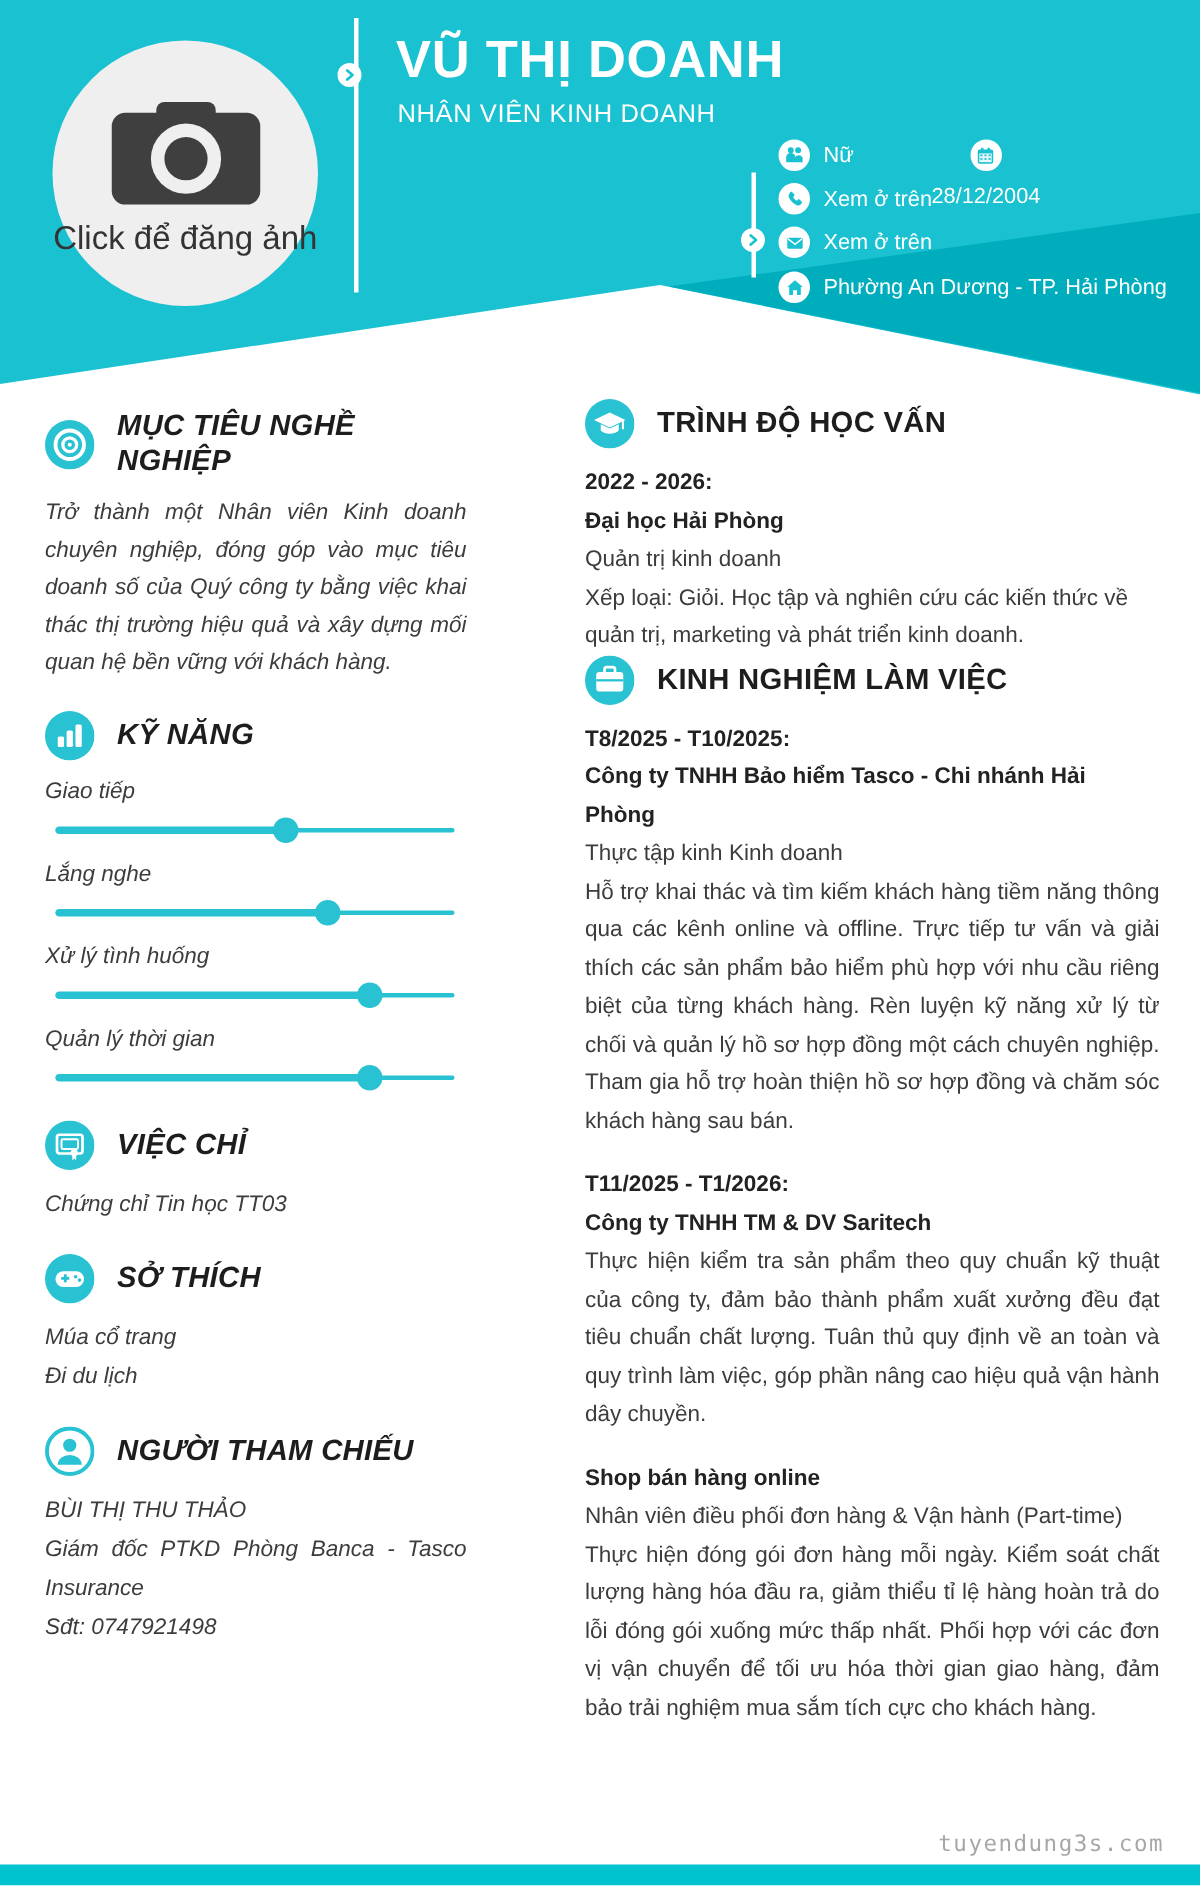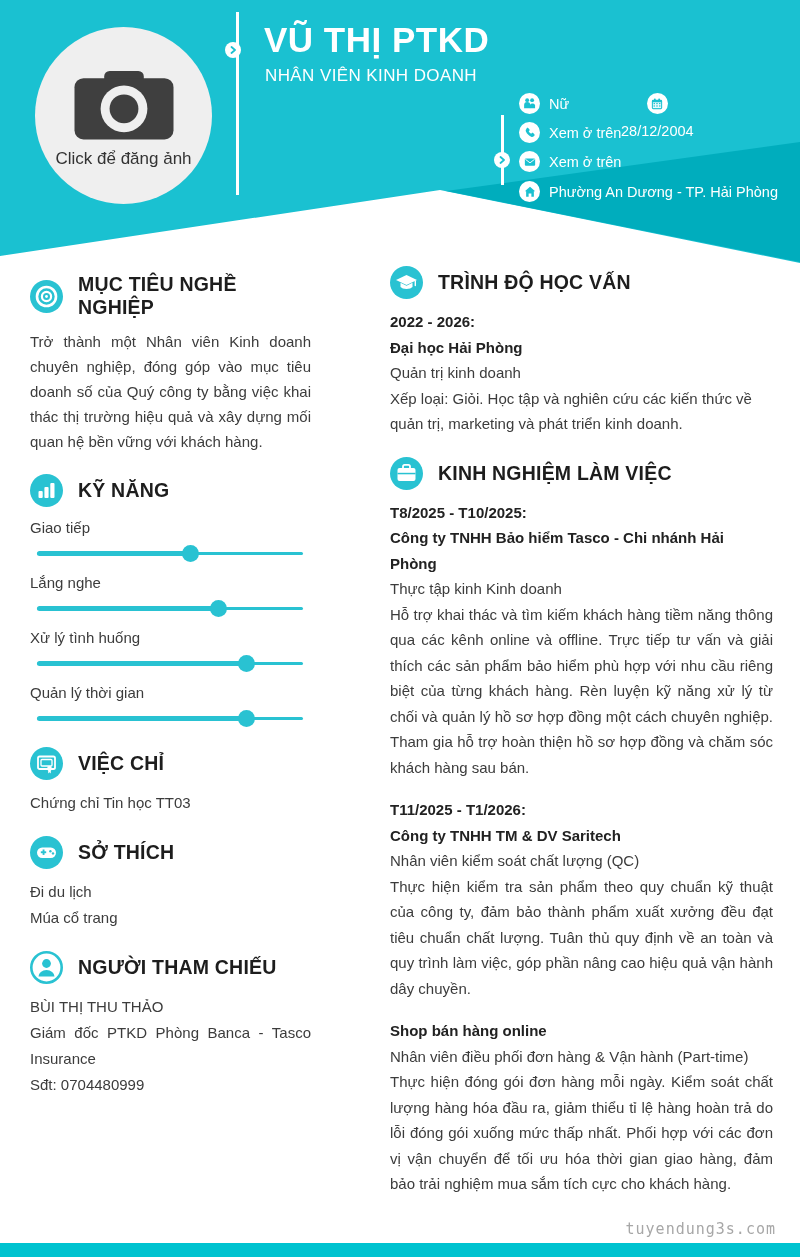--- a/index.html
+++ b/index.html
@@ -18,21 +18,21 @@
   .header-wedge {
     position:absolute; inset:0; background:#00adbd;
     clip-path:polygon(446px 191px, 800px 142px, 800px 262px);
   }
   .photo-circle {
     position:absolute; left:35px; top:27px; width:177px; height:177px;
     background:#efefef; border-radius:50%; cursor:pointer;
     display:flex; flex-direction:column; align-items:center; justify-content:center;
   }
   .photo-circle svg { display:block; margin-top:8px; }
-  .photo-label { font-size:17px; color:#333; margin-top:6px; }
+  .photo-label { font-size:22px; color:#333; margin-top:6px; }
 
   .vline1 { position:absolute; left:236px; top:12px; width:2.5px; height:183px; background:#ffffff; }
   .vline2 { position:absolute; left:501px; top:115px; width:2.5px; height:70px; background:#ffffff; }
   .chev-circle {
     position:absolute; width:16px; height:16px; background:#ffffff; border-radius:50%;
     display:flex; align-items:center; justify-content:center;
   }
   .chev1 { left:225px; top:42px; }
   .chev2 { left:494px; top:152px; }
 
@@ -49,21 +49,21 @@
   .r-phone    { left:519px; top:122px; }
   .r-email    { left:519px; top:151px; }
   .r-address  { left:519px; top:181px; z-index:3; }
   .header > * { z-index:2; }
   .header-bg { z-index:0; } .header-wedge { z-index:1; }
 
   
   .col-left  { position:absolute; left:30px;  top:273px; width:281px; }
   .col-right { position:absolute; left:390px; top:266px; width:383px; }
 
-  .section { margin-bottom:20px; }
+  .section { margin-bottom:20px;font-style:italic; }
   .sec-head { display:flex; align-items:center; gap:15px; margin-bottom:10px; }
   .sec-icon { width:33px; height:33px; flex:0 0 33px; }
   .sec-title { font-size:19.5px; font-weight:bold; color:#1d1d1d; letter-spacing:.2px; }
 
   .body-text { font-size:15px; color:#3c3c3c; line-height:25px; }
   .just { text-align:justify; }
 
   
   .skill { margin-bottom:11px;margin-top:12px; }
   .skill-label { font-size:15px; color:#3c3c3c; margin-bottom:9px; }
@@ -71,21 +71,21 @@
   .skill-line { position:absolute; left:7px; right:8px; top:7px; height:3px; background:#29c2d2; border-radius:2px; }
   .skill-fill { position:absolute; left:7px; top:6px; height:5px; background:#29c2d2; border-radius:3px; }
   .skill-dot  { position:absolute; top:0; width:17px; height:17px; background:#29c2d2; border-radius:50%; cursor:pointer; }
 
   .ref-name { font-size:15px; color:#3c3c3c; line-height:26px; }
   .line-15 { font-size:15px; color:#3c3c3c; line-height:26px; }
 
   
   .rc p { font-size:15px; color:#3c3c3c; line-height:25.5px; }
   .rc p.b { font-weight:bold; color:#222; }
-  .edu { margin-bottom:20px; }
+  .edu { margin-bottom:0; }
   .job { margin-bottom:17px; }
 
   
   .footer-bar { position:absolute; left:0; top:1243px; width:800px; height:14px; background:#00c3d0; }
   .watermark {
     position:absolute; right:24px; top:1220px; font-family:"DejaVu Sans Mono",monospace;
     font-size:15px; color:#a7a7a7; letter-spacing:1px;
   }
 </style>
 </head>
@@ -107,21 +107,21 @@
     <span class="photo-label">Click để đăng ảnh</span>
   </div>
 
   <div class="vline1"></div>
   <div class="chev-circle chev1">
     <svg width="8" height="8" viewBox="0 0 8 8">
         <polyline points="2.5,1 6,4 2.5,7" fill="none" stroke="#1ac1d1" stroke-width="1.8" stroke-linecap="round" stroke-linejoin="round"></polyline>
       </svg>
   </div>
 
-  <div class="name">VŨ THỊ PTKD</div>
+  <div class="name">VŨ THỊ DOANH</div>
   <div class="title">NHÂN VIÊN KINH DOANH</div>
 
   <div class="vline2"></div>
   <div class="chev-circle chev2">
     <svg width="8" height="8" viewBox="0 0 8 8">
         <polyline points="2.5,1 6,4 2.5,7" fill="none" stroke="#1ac1d1" stroke-width="1.8" stroke-linecap="round" stroke-linejoin="round"></polyline>
       </svg>
   </div>
 
   <div class="info-row r-gender">
@@ -284,41 +284,41 @@
           <rect x="10.8" y="15.3" width="5.4" height="1.9" fill="#29c2d2"></rect>
           <rect x="12.6" y="13.5" width="1.9" height="5.4" fill="#29c2d2"></rect>
           <circle cx="20.4" cy="15.2" r="1.2" fill="#29c2d2"></circle>
           <circle cx="23" cy="17.4" r="1.2" fill="#29c2d2"></circle>
         </svg>
       </span>
       <span class="sec-title">SỞ THÍCH</span>
     </div>
     <div>
 
+        <p class="line-15">Múa cổ trang</p>
+
         <p class="line-15">Đi du lịch</p>
-
-        <p class="line-15">Múa cổ trang</p>
 
     </div>
   </div>
 
   <div class="section">
     <div class="sec-head">
       <span class="sec-icon">
         <svg width="33" height="33" viewBox="0 0 33 33">
           <circle cx="16.5" cy="16.5" r="15.2" fill="#fff" stroke="#29c2d2" stroke-width="2.6"></circle>
           <circle cx="16.5" cy="12.5" r="4.4" fill="#29c2d2"></circle>
           <path d="M8.5 25.5 a8 6.5 0 0 1 16 0 z" fill="#29c2d2"></path>
         </svg>
       </span>
       <span class="sec-title">NGƯỜI THAM CHIẾU</span>
     </div>
     <p class="ref-name">BÙI THỊ THU THẢO</p>
     <p class="line-15 just">Giám đốc PTKD Phòng Banca - Tasco Insurance</p>
-    <p class="line-15">Sđt: 0704480999</p>
+    <p class="line-15">Sđt: 0747921498</p>
   </div>
 
 </div>
 
 <div class="col-right rc">
 
   <div class="edu">
     <div class="sec-head">
       <span class="sec-icon">
         <svg width="33" height="33" viewBox="0 0 33 33">
@@ -353,21 +353,20 @@
         <div class="job">
           <p class="b">T8/2025 - T10/2025:</p>
           <p class="b">Công ty TNHH Bảo hiểm Tasco - Chi nhánh Hải Phòng</p>
           <p>Thực tập kinh Kinh doanh</p>
           <p class="just">Hỗ trợ khai thác và tìm kiếm khách hàng tiềm năng thông qua các kênh online và offline. Trực tiếp tư vấn và giải thích các sản phẩm bảo hiểm phù hợp với nhu cầu riêng biệt của từng khách hàng. Rèn luyện kỹ năng xử lý từ chối và quản lý hồ sơ hợp đồng một cách chuyên nghiệp. Tham gia hỗ trợ hoàn thiện hồ sơ hợp đồng và chăm sóc khách hàng sau bán.</p>
         </div>
 
         <div class="job">
           <p class="b">T11/2025 - T1/2026:</p>
           <p class="b">Công ty TNHH TM &amp; DV Saritech</p>
-          <p>Nhân viên kiểm soát chất lượng (QC)</p>
           <p class="just">Thực hiện kiểm tra sản phẩm theo quy chuẩn kỹ thuật của công ty, đảm bảo thành phẩm xuất xưởng đều đạt tiêu chuẩn chất lượng. Tuân thủ quy định về an toàn và quy trình làm việc, góp phần nâng cao hiệu quả vận hành dây chuyền.</p>
         </div>
 
         <div class="job">
           <p class="b">Shop bán hàng online</p>
           <p>Nhân viên điều phối đơn hàng &amp; Vận hành (Part-time)</p>
           <p class="just">Thực hiện đóng gói đơn hàng mỗi ngày. Kiểm soát chất lượng hàng hóa đầu ra, giảm thiểu tỉ lệ hàng hoàn trả do lỗi đóng gói xuống mức thấp nhất. Phối hợp với các đơn vị vận chuyển để tối ưu hóa thời gian giao hàng, đảm bảo trải nghiệm mua sắm tích cực cho khách hàng.</p>
         </div>
 
     </div>

